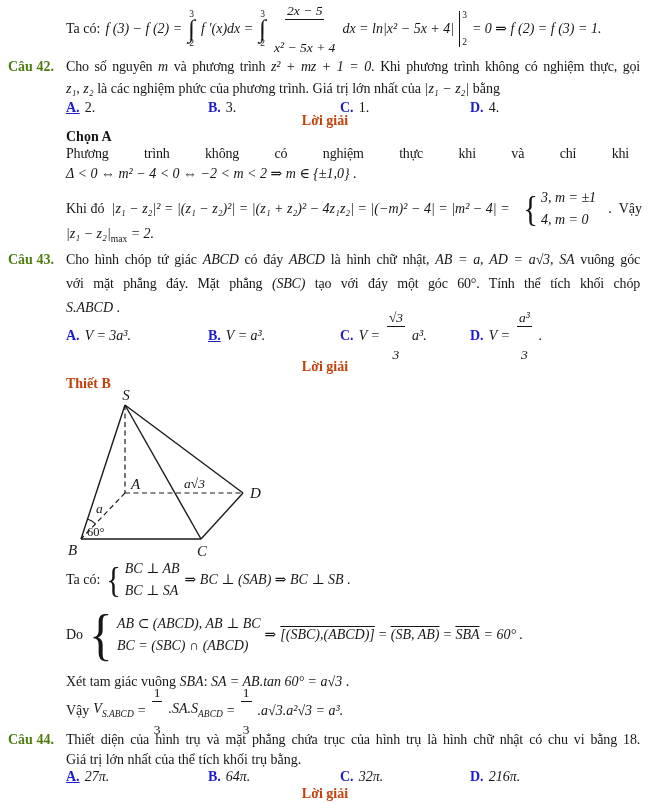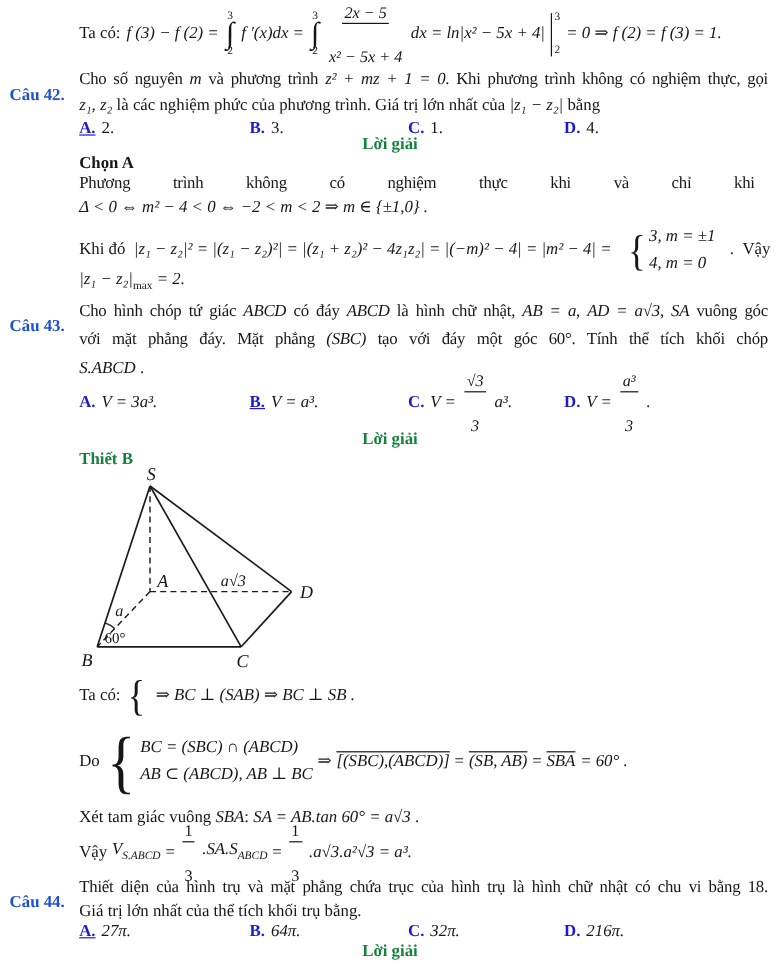--- a/index.html
+++ b/index.html
@@ -7,27 +7,27 @@
   body {
     position: relative;
     background: #ffffff;
     color: #161616;
     font-family: "Liberation Serif", "DejaVu Serif", serif;
     font-size: 14px;
     line-height: 20px;
     overflow: hidden;
   }
   .abs { position: absolute; }
-  .blue { color: #15803d; }
+  .blue { color: #c2410c; }
   .bold { font-weight: bold; }
   .mi { font-style: italic; }
   .u { text-decoration: underline; }
   .center { text-align: center; }
   .jl { text-align: justify; text-align-last: justify; letter-spacing: -0.2px; }
-  .qlab { position: absolute; left: 8px; top: 13px; width: 58px; font-weight: bold; color: #1d4ed8; }
+  .qlab { position: absolute; left: 8px; top: 0; width: 58px; font-weight: bold; color: #4d7c0f; }
   .qline { margin-left: 66px; margin-right: 2px; font-family: Liberation Serif, serif; }
   .opts { display: grid; grid-template-columns: 142px 132px 130px auto; align-items: center; }
   .opt { display: flex; align-items: center; gap: 5px; }
   .letter { font-weight: bold; color: #1c1ccd; }
   .mathline { display: flex; align-items: center; gap: 5px; }
   .frac { display: inline-flex; flex-direction: column; align-items: center; line-height: 1.15;
           vertical-align: middle; font-size: 13.5px; margin: 0 2px; gap: 20px; }
   .frac .fn { border-bottom: 1px solid #161616; padding: 0 2px; }
   .bigint { display: inline-flex; flex-direction: column; align-items: center; line-height: 1;
             vertical-align: middle; font-style: normal; margin: 0 1px; }
@@ -191,31 +191,35 @@
     <text x="42" y="124" font-size="13.5">a</text>
     <text x="130" y="99" font-size="13.5">a√3</text>
     <text x="33" y="147" font-size="12.5" font-style="normal">60°</text>
   </g>
 </svg>
 
 <div class="abs mathline" style="top:558px;left:66px;height:44px;">
   <span>Ta có:</span>
   <span class="cases">
     <span class="brace">{</span>
+    <span class="rows mi">
+      <span>BC ⊥ AB</span>
+      <span>BC ⊥ SA</span>
+    </span>
   </span>
   <span class="mi">⇒ BC ⊥ (SAB) ⇒ BC ⊥ SB .</span>
 </div>
 
 <div class="abs mathline" style="top:601px;left:66px;height:68px;gap:4px;">
   <span>Do</span>
   <span class="cases three">
     <span class="brace">{</span>
     <span class="rows mi">
+      <span>AB ⊂ (ABCD), AB ⊥ BC</span>
       <span>BC = (SBC) ∩ (ABCD)</span>
-      <span>AB ⊂ (ABCD), AB ⊥ BC</span>
     </span>
   </span>
   <span class="mi">⇒</span>
   <span class="mi ol">[(SBC),(ABCD)]</span>
   <span>=</span>
   <span class="mi ol">(SB, AB)</span>
   <span>=</span>
   <span class="mi ol">SBA</span>
   <span class="mi">= 60° .</span>
 </div>

